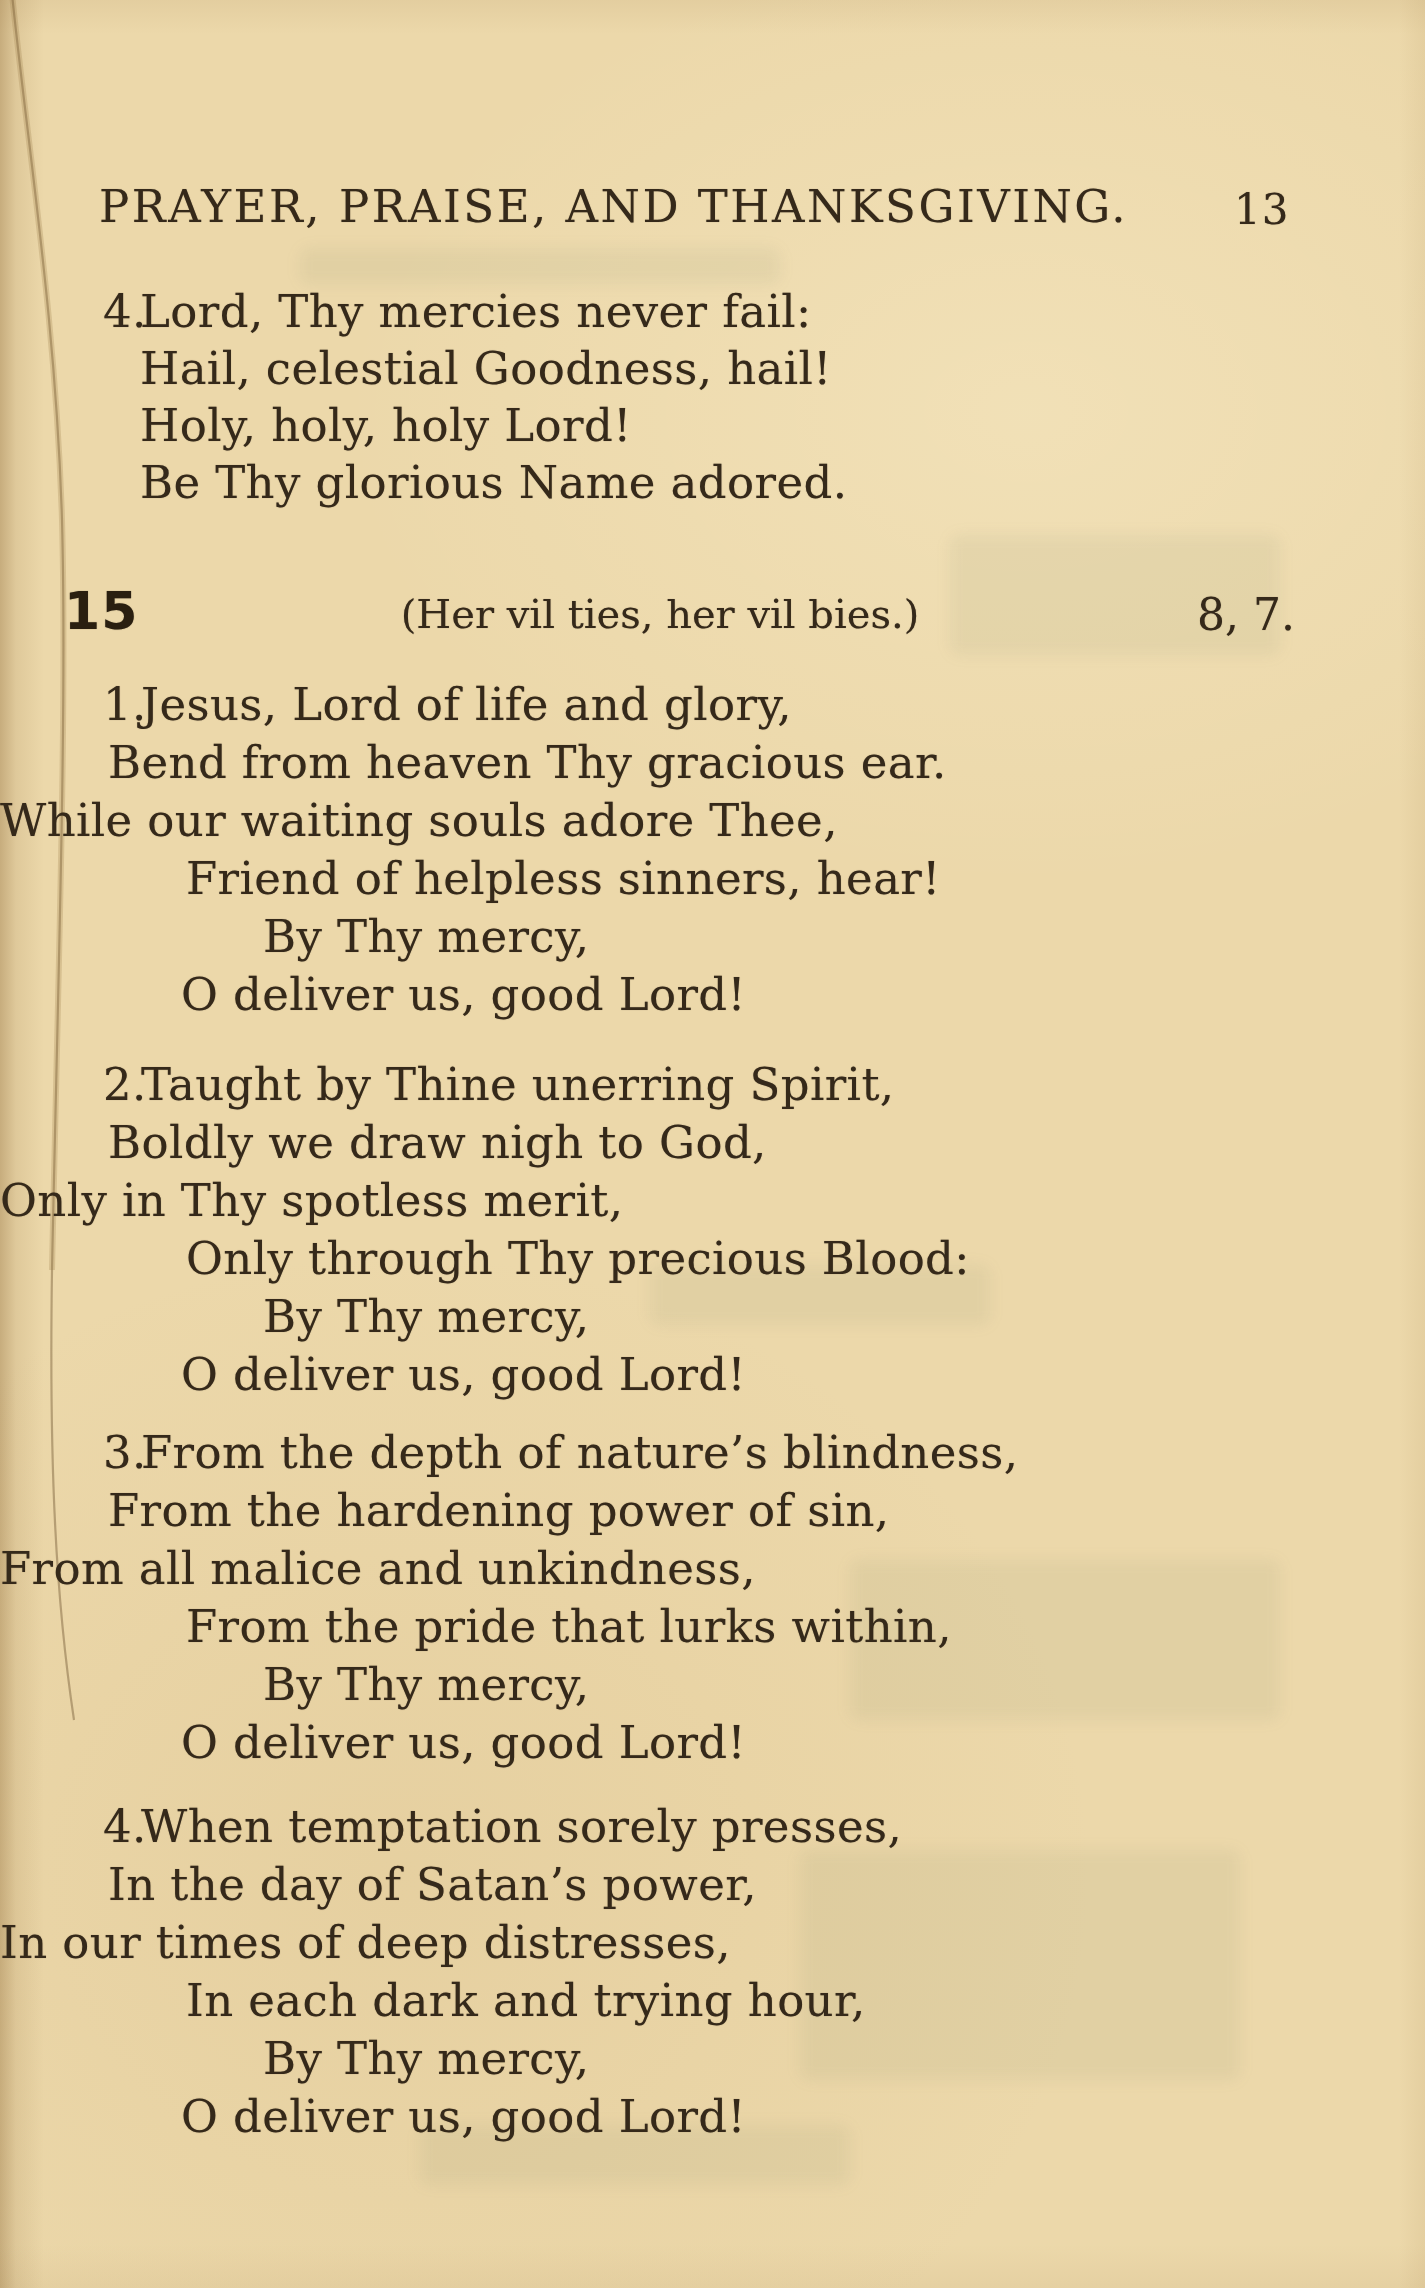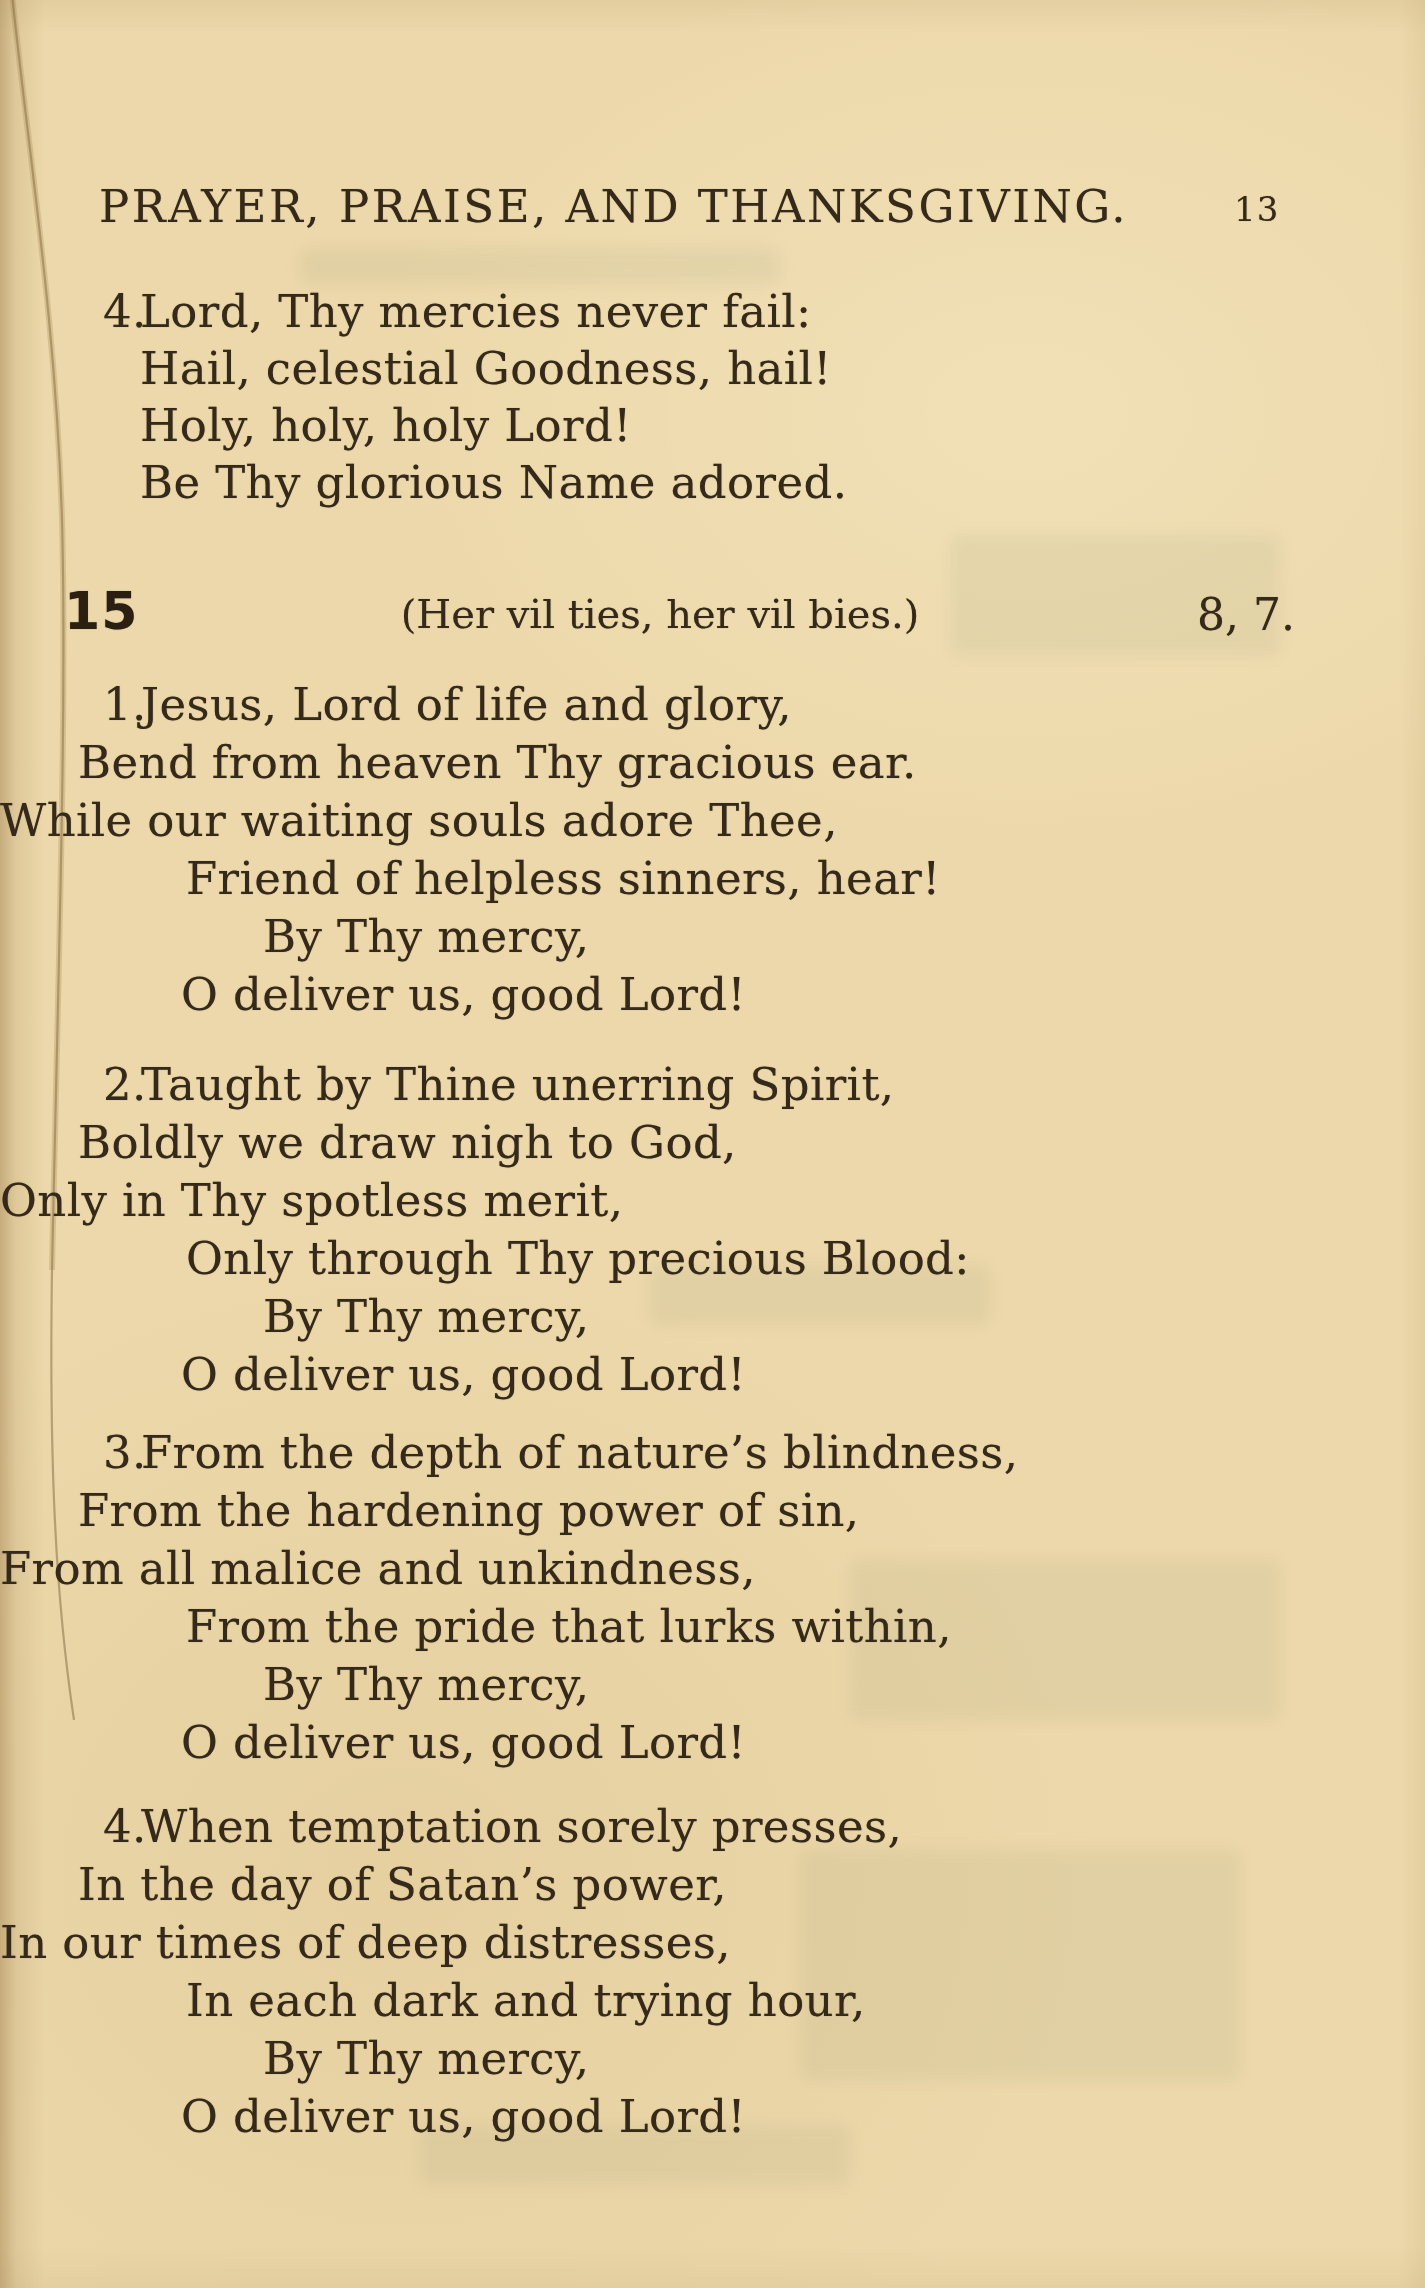--- a/index.html
+++ b/index.html
@@ -37,36 +37,36 @@
     font-size: 45px; line-height: 45px;
   }
   .rh-title {
     position: absolute; left: 99px; top: 0;
     letter-spacing: 2.5px;
     text-shadow: 0 0 1px rgba(53,41,26,0.40);
     white-space: nowrap;
   }
   .rh-page {
     position: absolute; left: 1234px; top: 3px;
-    font-size: 34px; letter-spacing: 1px;
+    font-size: 42px; letter-spacing: 1px;
     text-shadow: 0 0 1px rgba(53,41,26,0.40);
   }
 
   .verse {
     position: absolute; left: 0; width: 1425px;
     font-size: 45px; line-height: 58px;
     letter-spacing: 0.4px;
     text-shadow: 0 0 1px rgba(53,41,26,0.42);
     white-space: nowrap;
   }
   .verse.cont { line-height: 57px; }
   .vnum { position: absolute; left: 103px; top: 0; }
   .vline.c0, .vline.c1, .vline.c2, .vline.c3 { padding-left: 140px; }
   .vline.l0 { padding-left: 141px; }
-  .vline.l1 { padding-left: 78px; }
+  .vline.l1 { padding-left: 108px; }
   .vline.l2 { }
   .vline.l3 { padding-left: 186px; }
   .vline.l4 { padding-left: 263px; }
   .vline.l5 { padding-left: 181px; }
 
   .hymn-head {
     position: absolute; top: 583px; left: 8px; width: 1425px; height: 70px;
   }
   .hymn-num {
     position: absolute; left: 56px; top: -2px;

